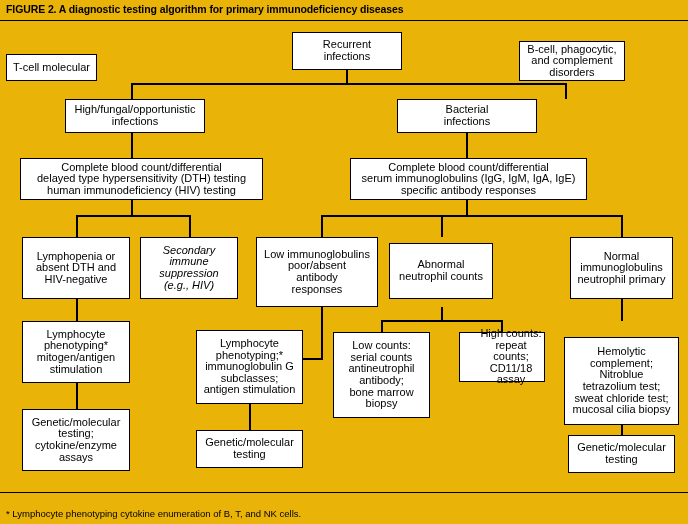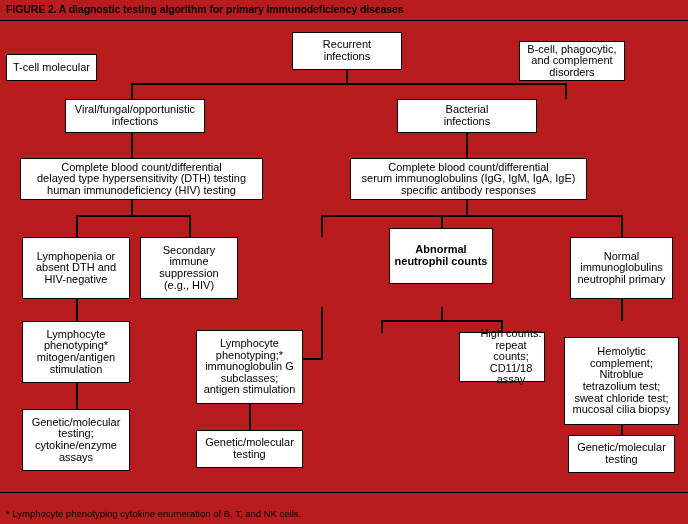--- a/index.html
+++ b/index.html
@@ -6,21 +6,21 @@
   body{
     font-family:"Liberation Sans","DejaVu Sans",sans-serif;
     color:#000;
     -webkit-font-smoothing:none;
   }
   #page{
     position:relative;
     width:688px;
     height:524px;
     overflow:hidden;
-    background:#b91c1c;
+    background:#eab308;
   }
   .title{
     position:absolute;
     left:6px; top:3px;
     font-size:10.5px;
     font-weight:bold;
     letter-spacing:-0.1px;
     white-space:nowrap;
   }
   .rule{
@@ -44,21 +44,21 @@
     background:#fff;
     display:flex;
     align-items:center;
     justify-content:center;
     text-align:center;
     font-size:11px;
     line-height:11.6px;
     padding:1px 2px;
     z-index:3;
   }
-  .box.italic{}
+  .box.italic{font-style:italic;}
   .ln{
     position:absolute;
     background:#000;
     z-index:1;
   }
   .v{width:1.8px;}
   .h{height:1.8px;}
 </style>
 </head>
 <body>
@@ -111,21 +111,21 @@
 
   <div class="box" style="left:292px; top:32px; width:110px; height:38px; white-space:pre-line;">Recurrent
 infections</div>
 
   <div class="box" style="left:6px; top:54px; width:91px; height:27px;">T-cell molecular</div>
 
   <div class="box" style="left:519px; top:41px; width:106px; height:40px; white-space:pre-line;">B-cell, phagocytic,
 and complement
 disorders</div>
 
-  <div class="box" style="left:65px; top:99px; width:140px; height:34px; white-space:pre-line;">Viral/fungal/opportunistic
+  <div class="box" style="left:65px; top:99px; width:140px; height:34px; white-space:pre-line;">High/fungal/opportunistic
 infections</div>
 
   <div class="box" style="left:397px; top:99px; width:140px; height:34px; white-space:pre-line;">Bacterial
 infections</div>
 
   <div class="box" style="left:20px; top:158px; width:243px; height:42px; white-space:pre-line;">Complete blood count/differential
 delayed type hypersensitivity (DTH) testing
 human immunodeficiency (HIV) testing</div>
 
   <div class="box" style="left:350px; top:158px; width:237px; height:42px; white-space:pre-line;">Complete blood count/differential
@@ -134,39 +134,49 @@
 
   <div class="box" style="left:22px; top:237px; width:108px; height:62px; white-space:pre-line;">Lymphopenia or
 absent DTH and
 HIV-negative</div>
 
   <div class="box italic" style="left:140px; top:237px; width:98px; height:62px; white-space:pre-line;">Secondary
 immune
 suppression
 (e.g., HIV)</div>
 
+  <div class="box" style="left:256px; top:237px; width:122px; height:70px; white-space:pre-line;">Low immunoglobulins
+poor/absent
+antibody
+responses</div>
 
-  <div class="box" style="left:389px; top:228px; width:104px; height:56px; white-space:pre-line;font-weight:bold;">Abnormal
+  <div class="box" style="left:389px; top:243px; width:104px; height:56px; white-space:pre-line;">Abnormal
 neutrophil counts</div>
 
   <div class="box" style="left:570px; top:237px; width:103px; height:62px; white-space:pre-line;">Normal
 immunoglobulins
 neutrophil primary</div>
 
   <div class="box" style="left:22px; top:321px; width:108px; height:62px; white-space:pre-line;">Lymphocyte
 phenotyping*
 mitogen/antigen
 stimulation</div>
 
   <div class="box" style="left:196px; top:330px; width:107px; height:74px; white-space:pre-line;">Lymphocyte
 phenotyping;*
 immunoglobulin G
 subclasses;
 antigen stimulation</div>
 
+  <div class="box" style="left:333px; top:332px; width:97px; height:86px; white-space:pre-line;">Low counts:
+serial counts
+antineutrophil
+antibody;
+bone marrow
+biopsy</div>
 
   <div class="box" style="left:459px; top:332px; width:86px; height:50px; white-space:pre-line;padding-left:20px;">High counts:
 repeat counts;
 CD11/18 assay</div>
 
   <div class="box" style="left:564px; top:337px; width:115px; height:88px; white-space:pre-line;">Hemolytic
 complement;
 Nitroblue
 tetrazolium test;
 sweat chloride test;

